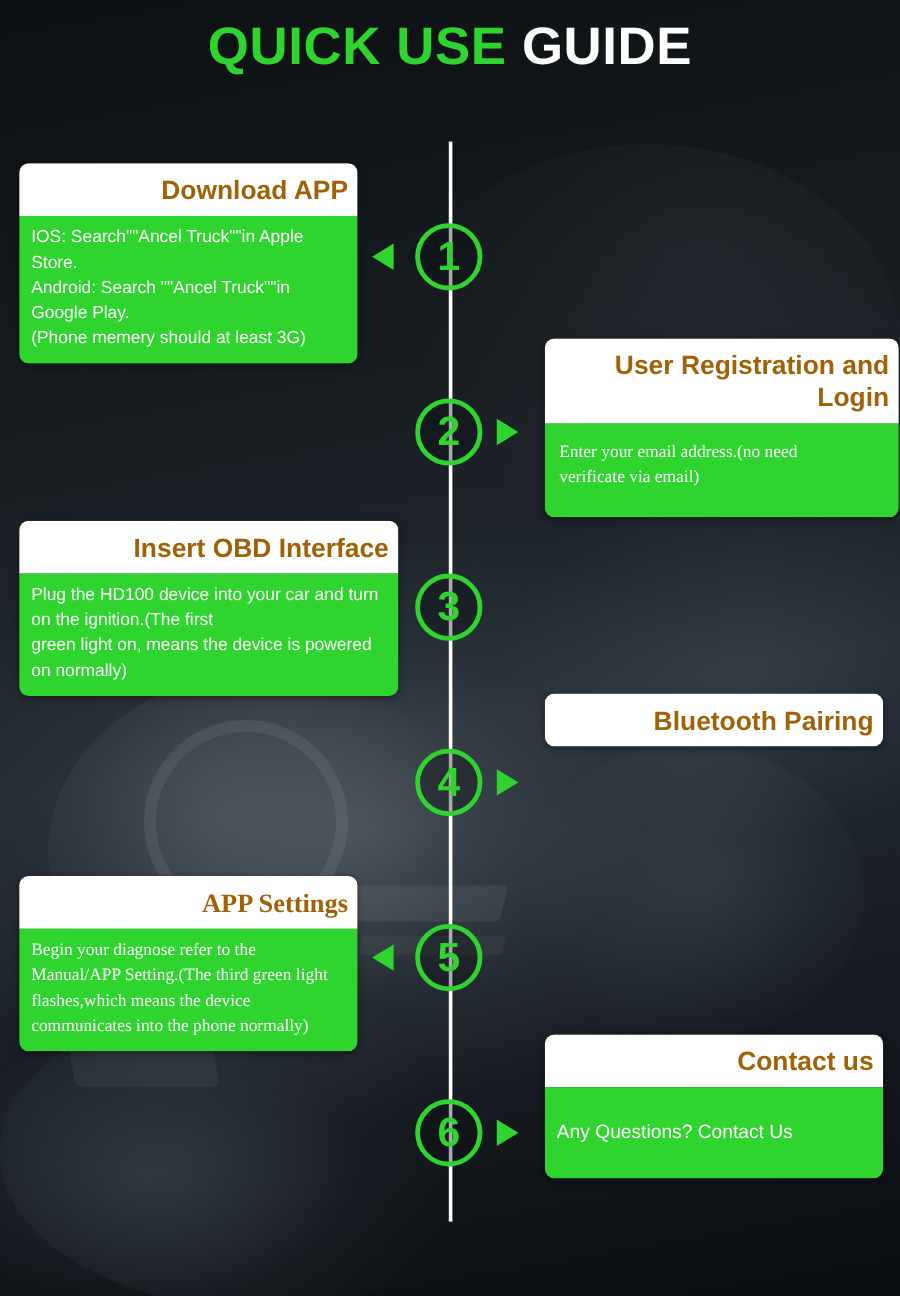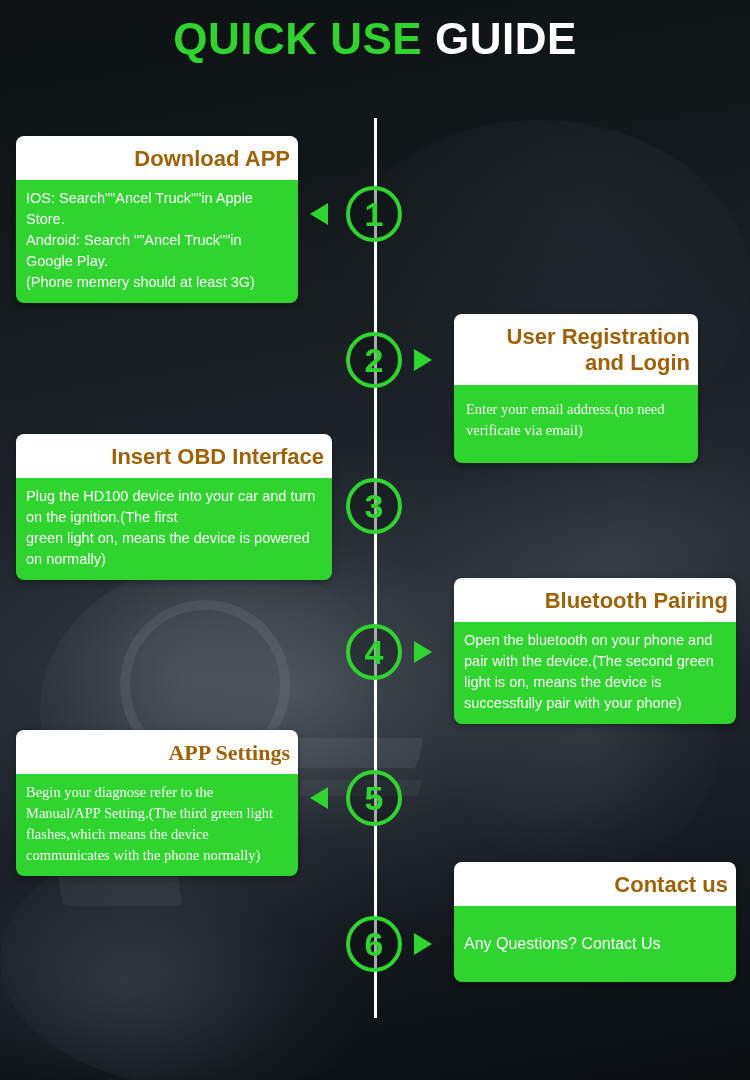--- a/index.html
+++ b/index.html
@@ -136,46 +136,45 @@
   <div class="arrow arrow-left" style="left:310px; top:203px;"></div>
   <div class="card" style="left:16px; top:136px; width:282px;">
     <div class="card-head">Download APP</div>
     <div class="card-body">IOS: Search""Ancel Truck""in Apple Store.
 Android: Search ""Ancel Truck""in Google Play.
 (Phone memery should at least 3G)</div>
   </div>
 
   <div class="step-circle" style="left:346px; top:332px;">2</div>
   <div class="arrow arrow-right" style="left:414px; top:349px;"></div>
-  <div class="card" style="left:454px; top:282px; width:244px;margin-top:32px;">
+  <div class="card" style="left:454px; top:282px; width:295px;">
     <div class="card-head">User Registration
 and Login</div>
     <div class="card-body" style="padding:14px 28px 22px 12px;font-family:Liberation Serif, serif;">Enter your email address.(no need verificate via email)</div>
   </div>
 
   <div class="step-circle" style="left:346px; top:478px;">3</div>
   <div class="arrow arrow-left" style="left:310px; top:495px;"></div>
   <div class="card" style="left:16px; top:434px; width:316px;">
     <div class="card-head">Insert OBD Interface</div>
     <div class="card-body">Plug the HD100 device into your car and turn on the ignition.(The first
 green light on, means the device is powered on normally)</div>
   </div>
 
   <div class="step-circle" style="left:346px; top:624px;">4</div>
   <div class="arrow arrow-right" style="left:414px; top:641px;"></div>
   <div class="card" style="left:454px; top:578px; width:282px;">
     <div class="card-head">Bluetooth Pairing</div>
-    <div class="card-body">Open the bluetooth on your phone and pair with the device.(The second green light is on, means the device is successfully pair with your phone)</div>
   </div>
 
   <div class="step-circle" style="left:346px; top:770px;">5</div>
   <div class="arrow arrow-left" style="left:310px; top:787px;"></div>
   <div class="card" style="left:16px; top:730px; width:282px;font-family:Liberation Serif, serif;">
     <div class="card-head">APP Settings</div>
-    <div class="card-body">Begin your diagnose refer to the Manual/APP Setting.(The third green light flashes,which means the device communicates with the phone normally)</div>
+    <div class="card-body">Begin your diagnose refer to the Manual/APP Setting.(The third green light flashes,which means the device communicates into the phone normally)</div>
   </div>
 
   <div class="step-circle" style="left:346px; top:916px;">6</div>
   <div class="arrow arrow-right" style="left:414px; top:933px;"></div>
   <div class="card" style="left:454px; top:862px; width:282px;">
     <div class="card-head">Contact us</div>
     <div class="card-body centered">Any Questions? Contact Us</div>
   </div>
 
 </div>

